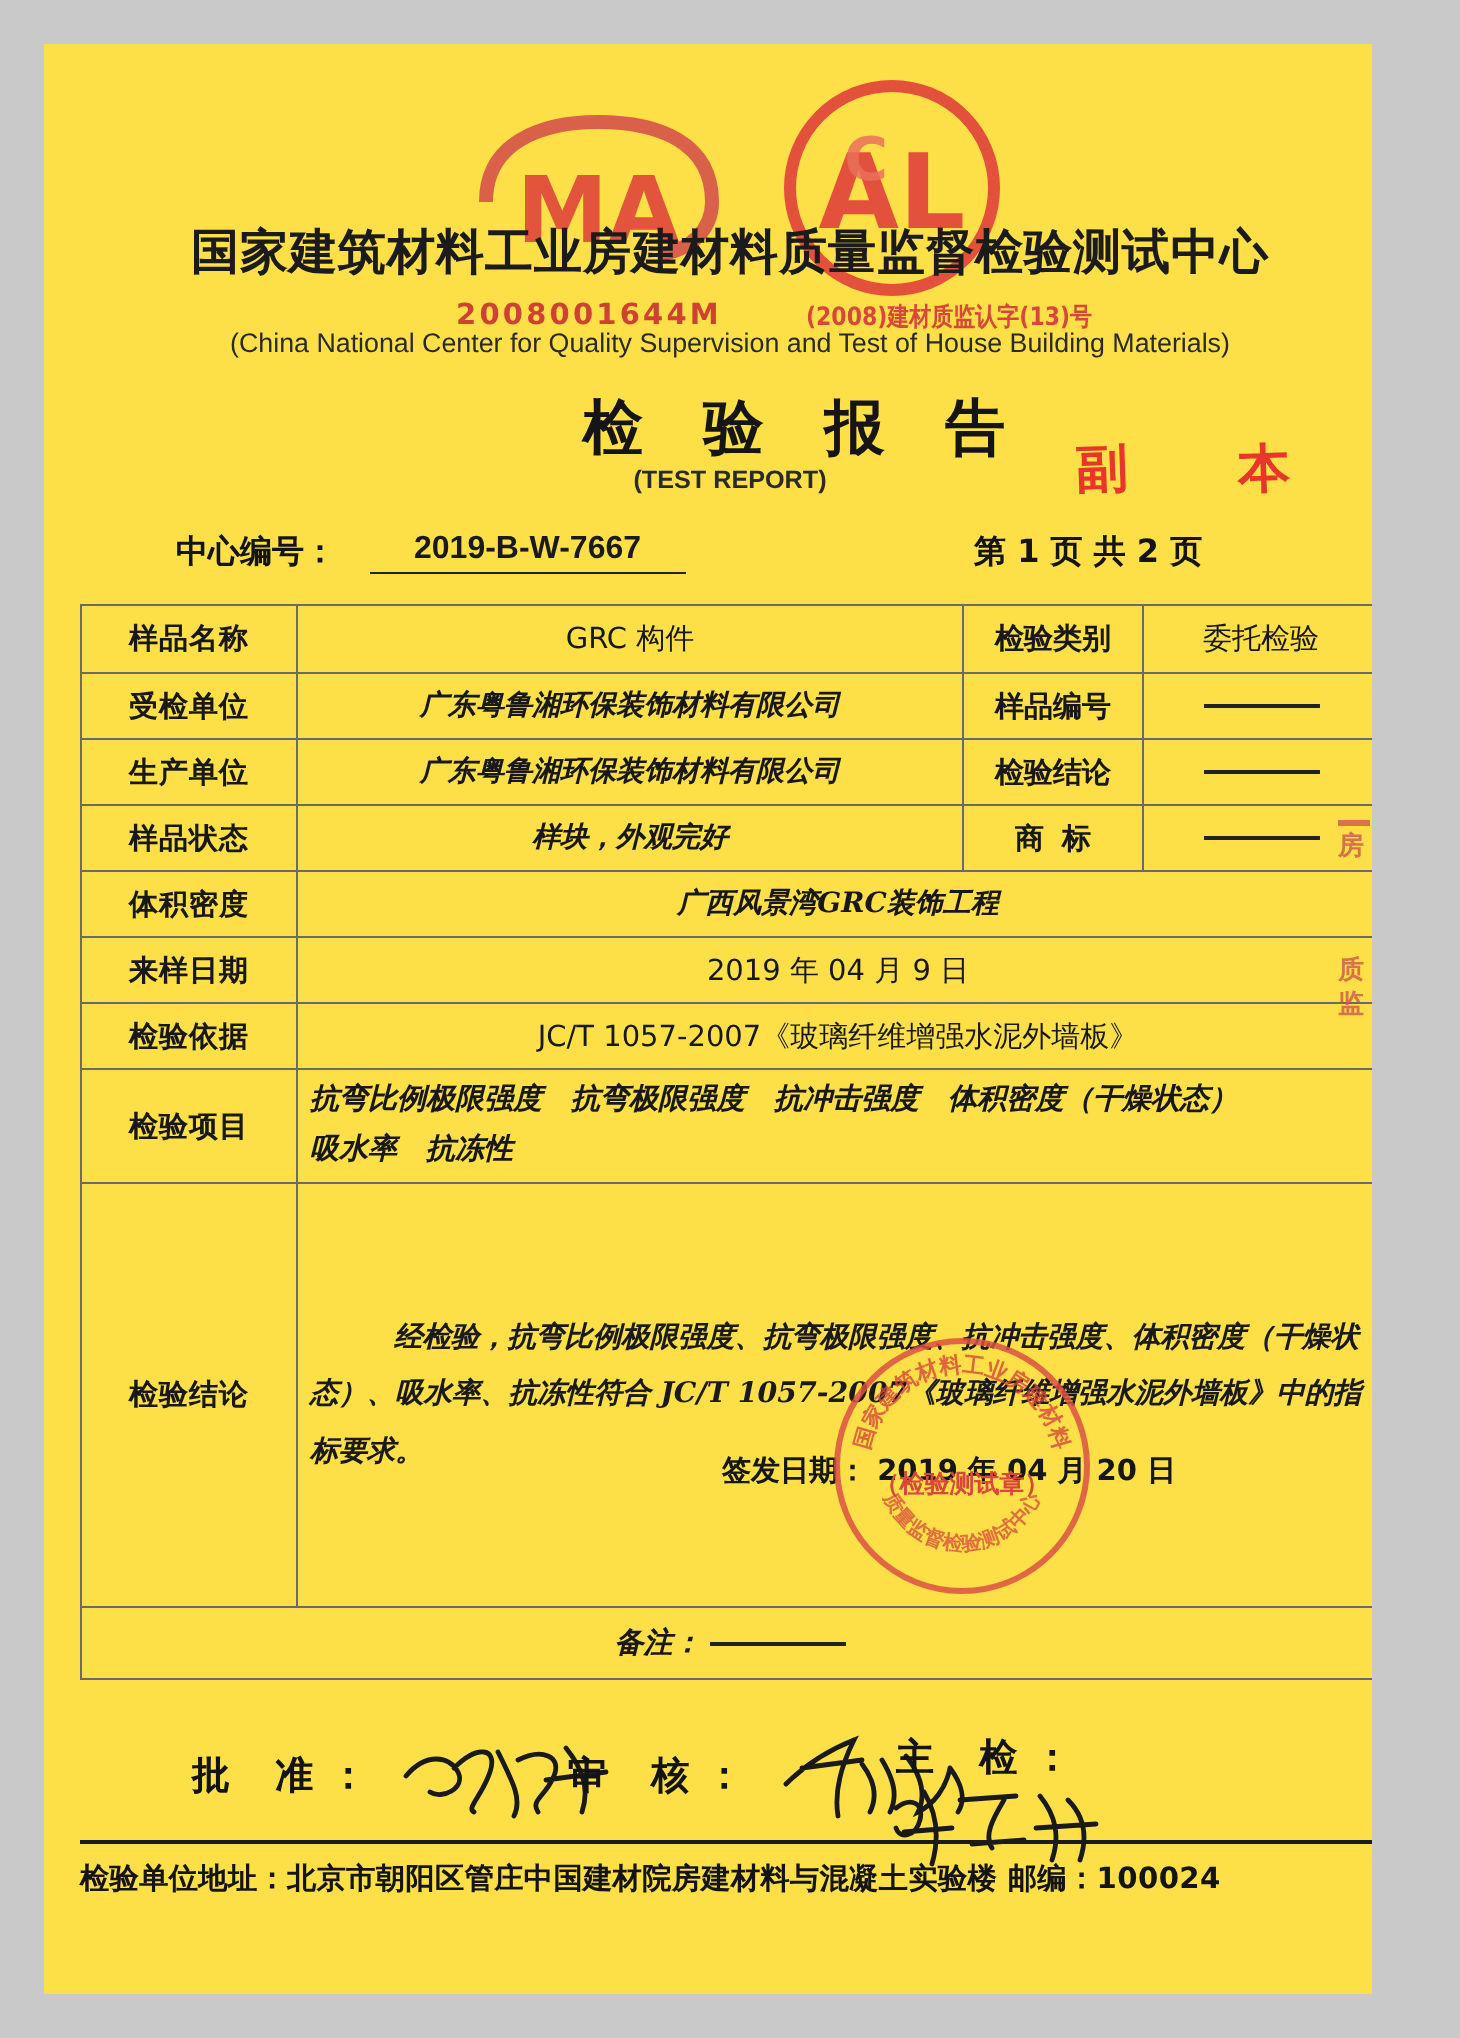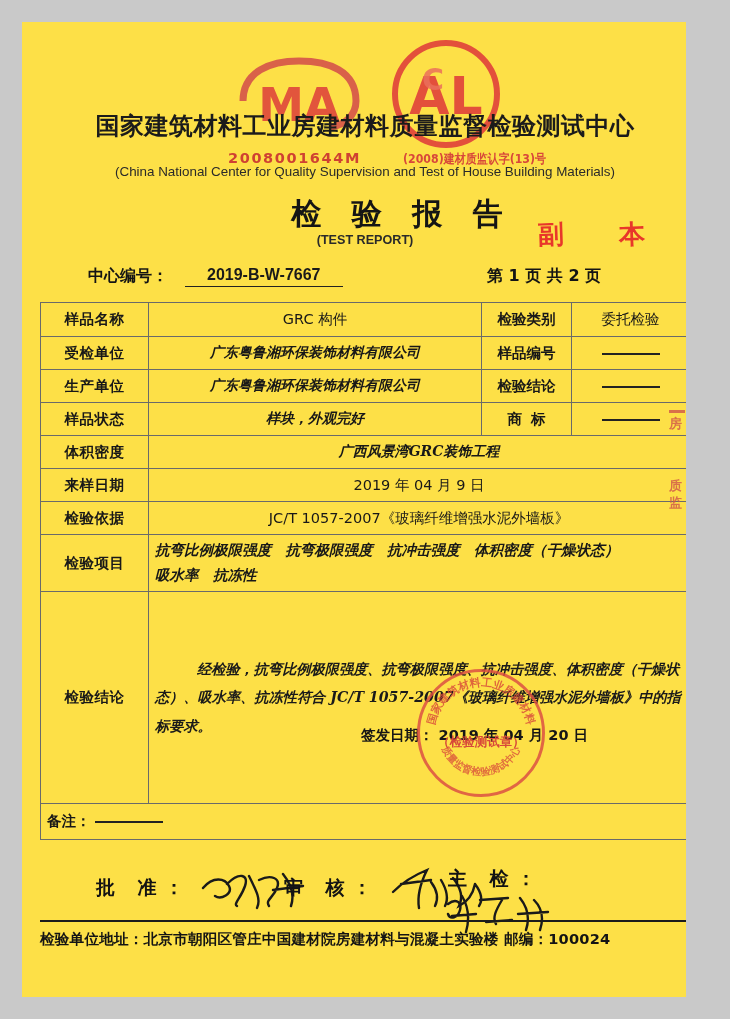--- a/index.html
+++ b/index.html
@@ -204,23 +204,24 @@
     z-index: 3;
     font-family: "DejaVu Sans", sans-serif;
   }
   .seal-arc {
     position: absolute;
     left: 268px; bottom: 6px;
     width: 128px; height: 128px;
     z-index: 3;
   }
   td.note {
-    text-align: left;
+    text-align: center;
     padding-left: 10px;
     font-weight: bold;
+    font-style: italic;
   }
   .note-dash {
     display: inline-block;
     width: 68px; height: 0;
     border-top: 2.2px solid #222;
     vertical-align: middle;
     margin-left: 4px;
   }
 
   

